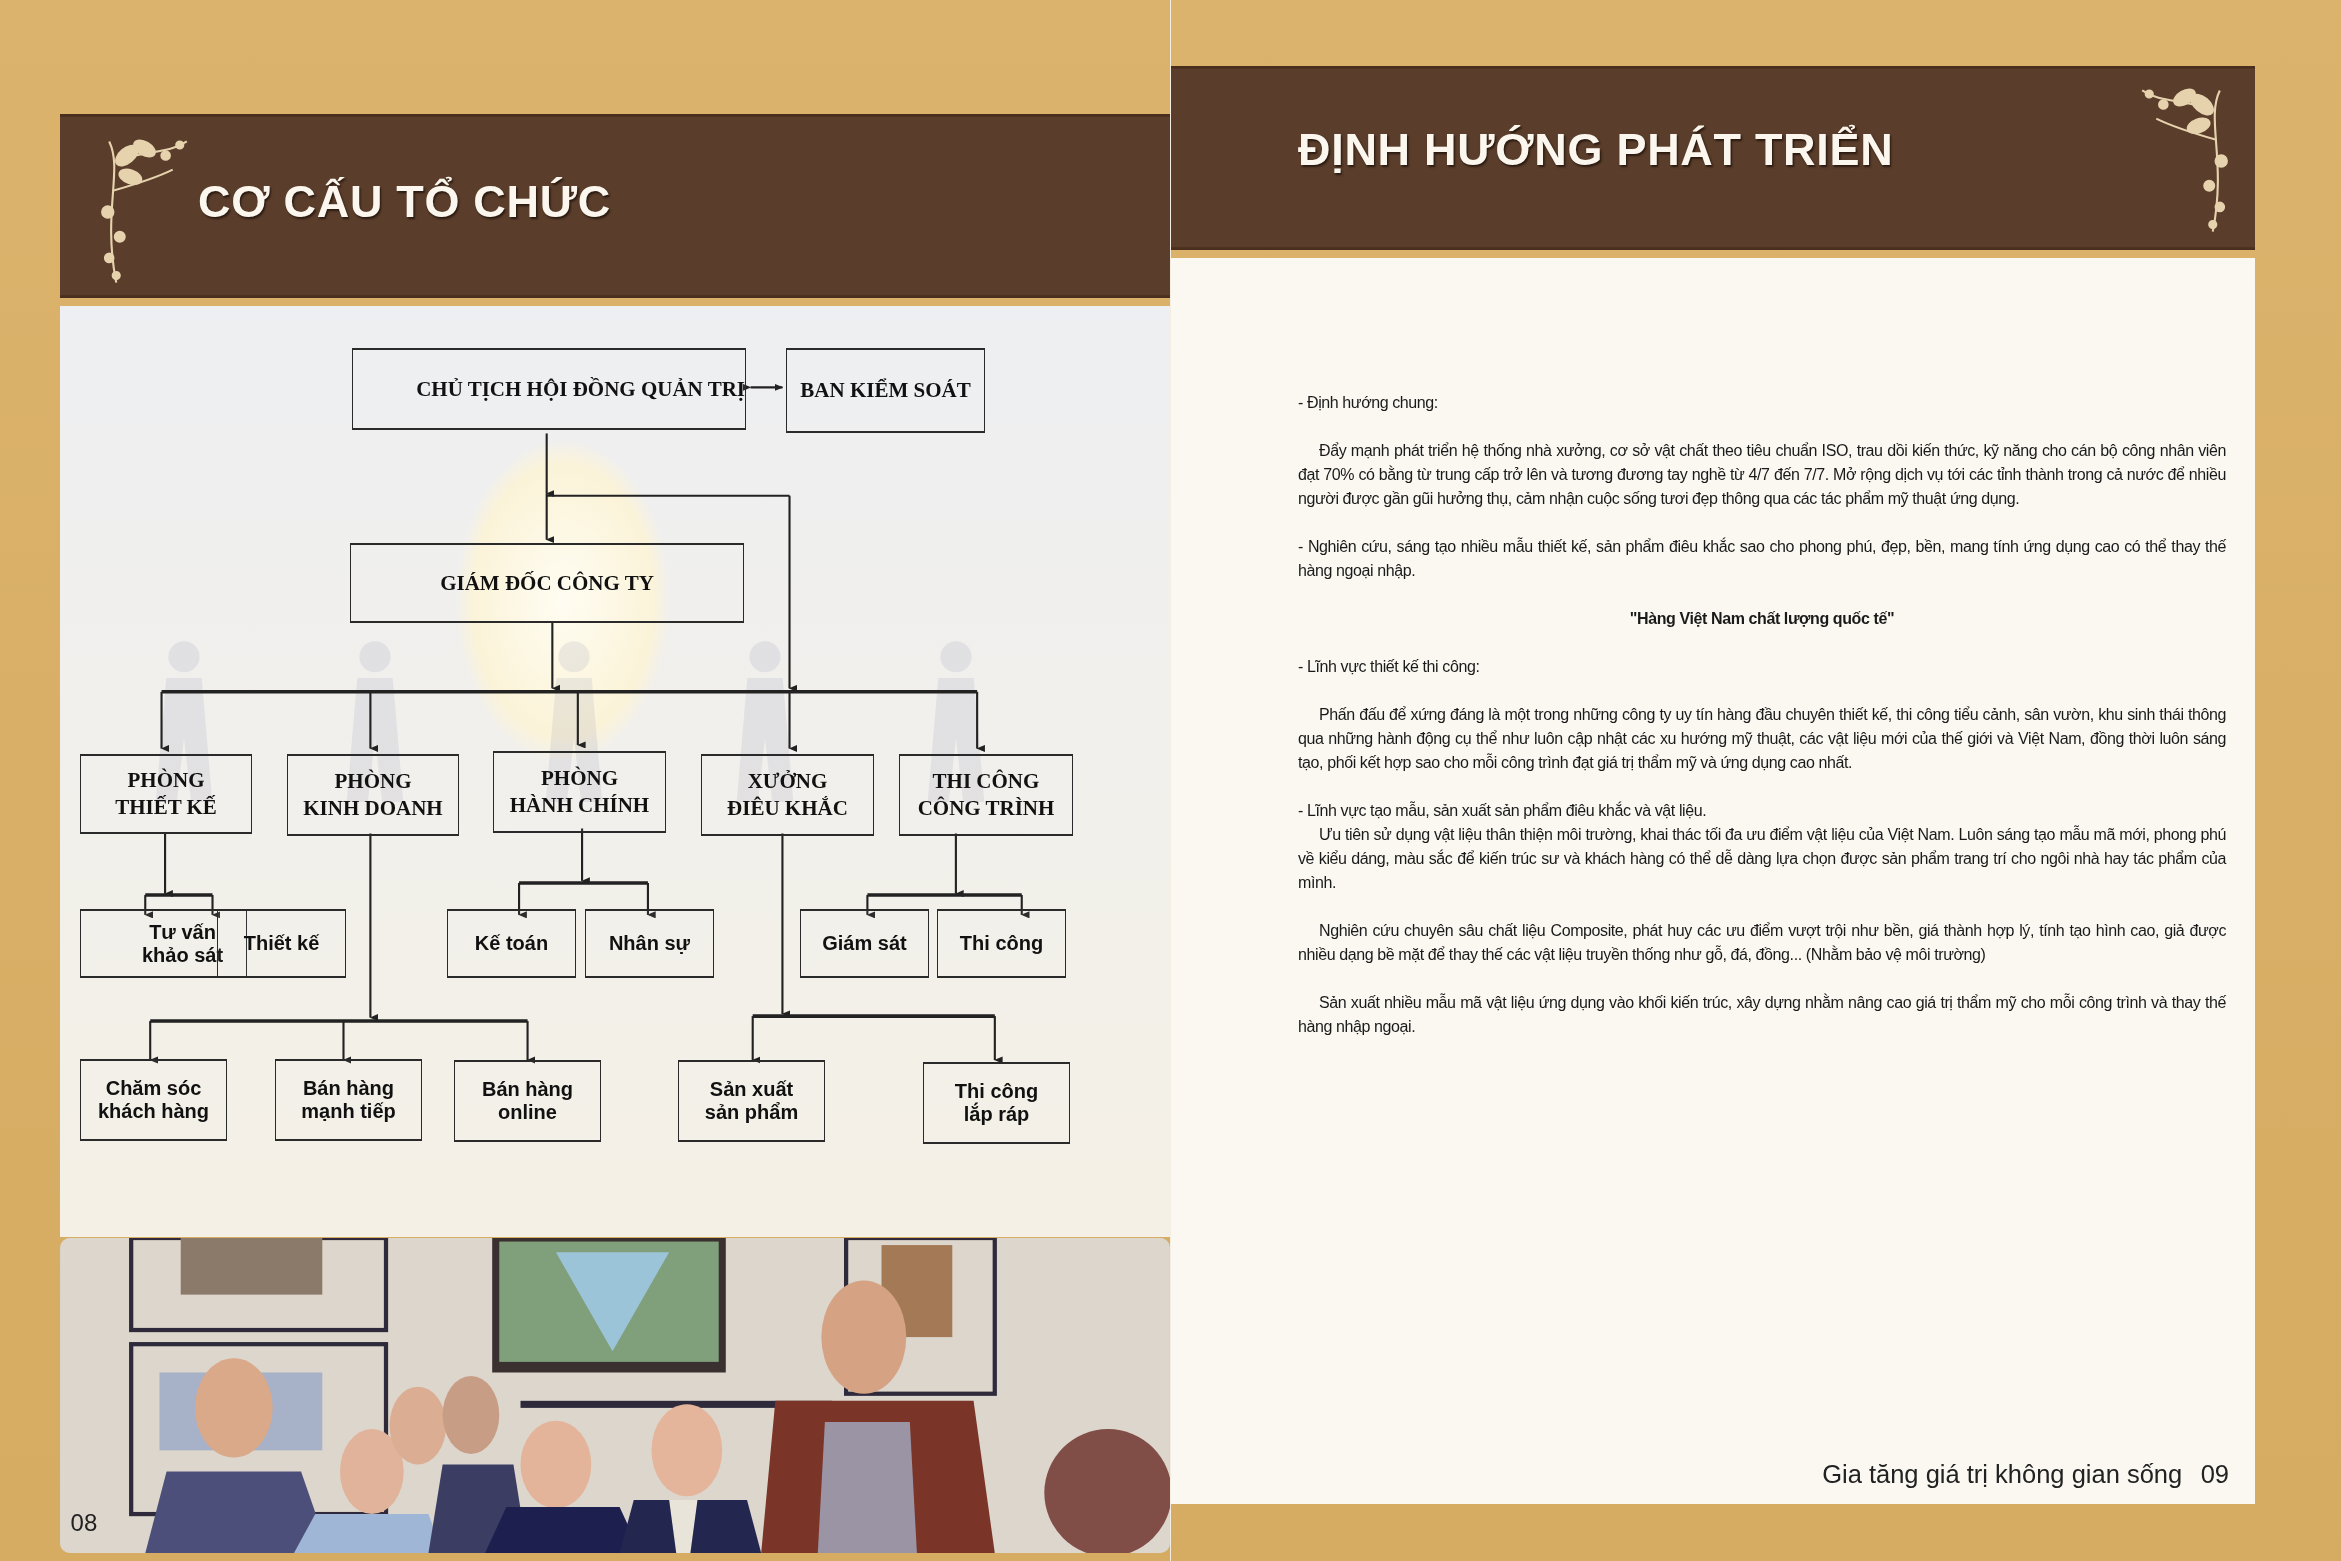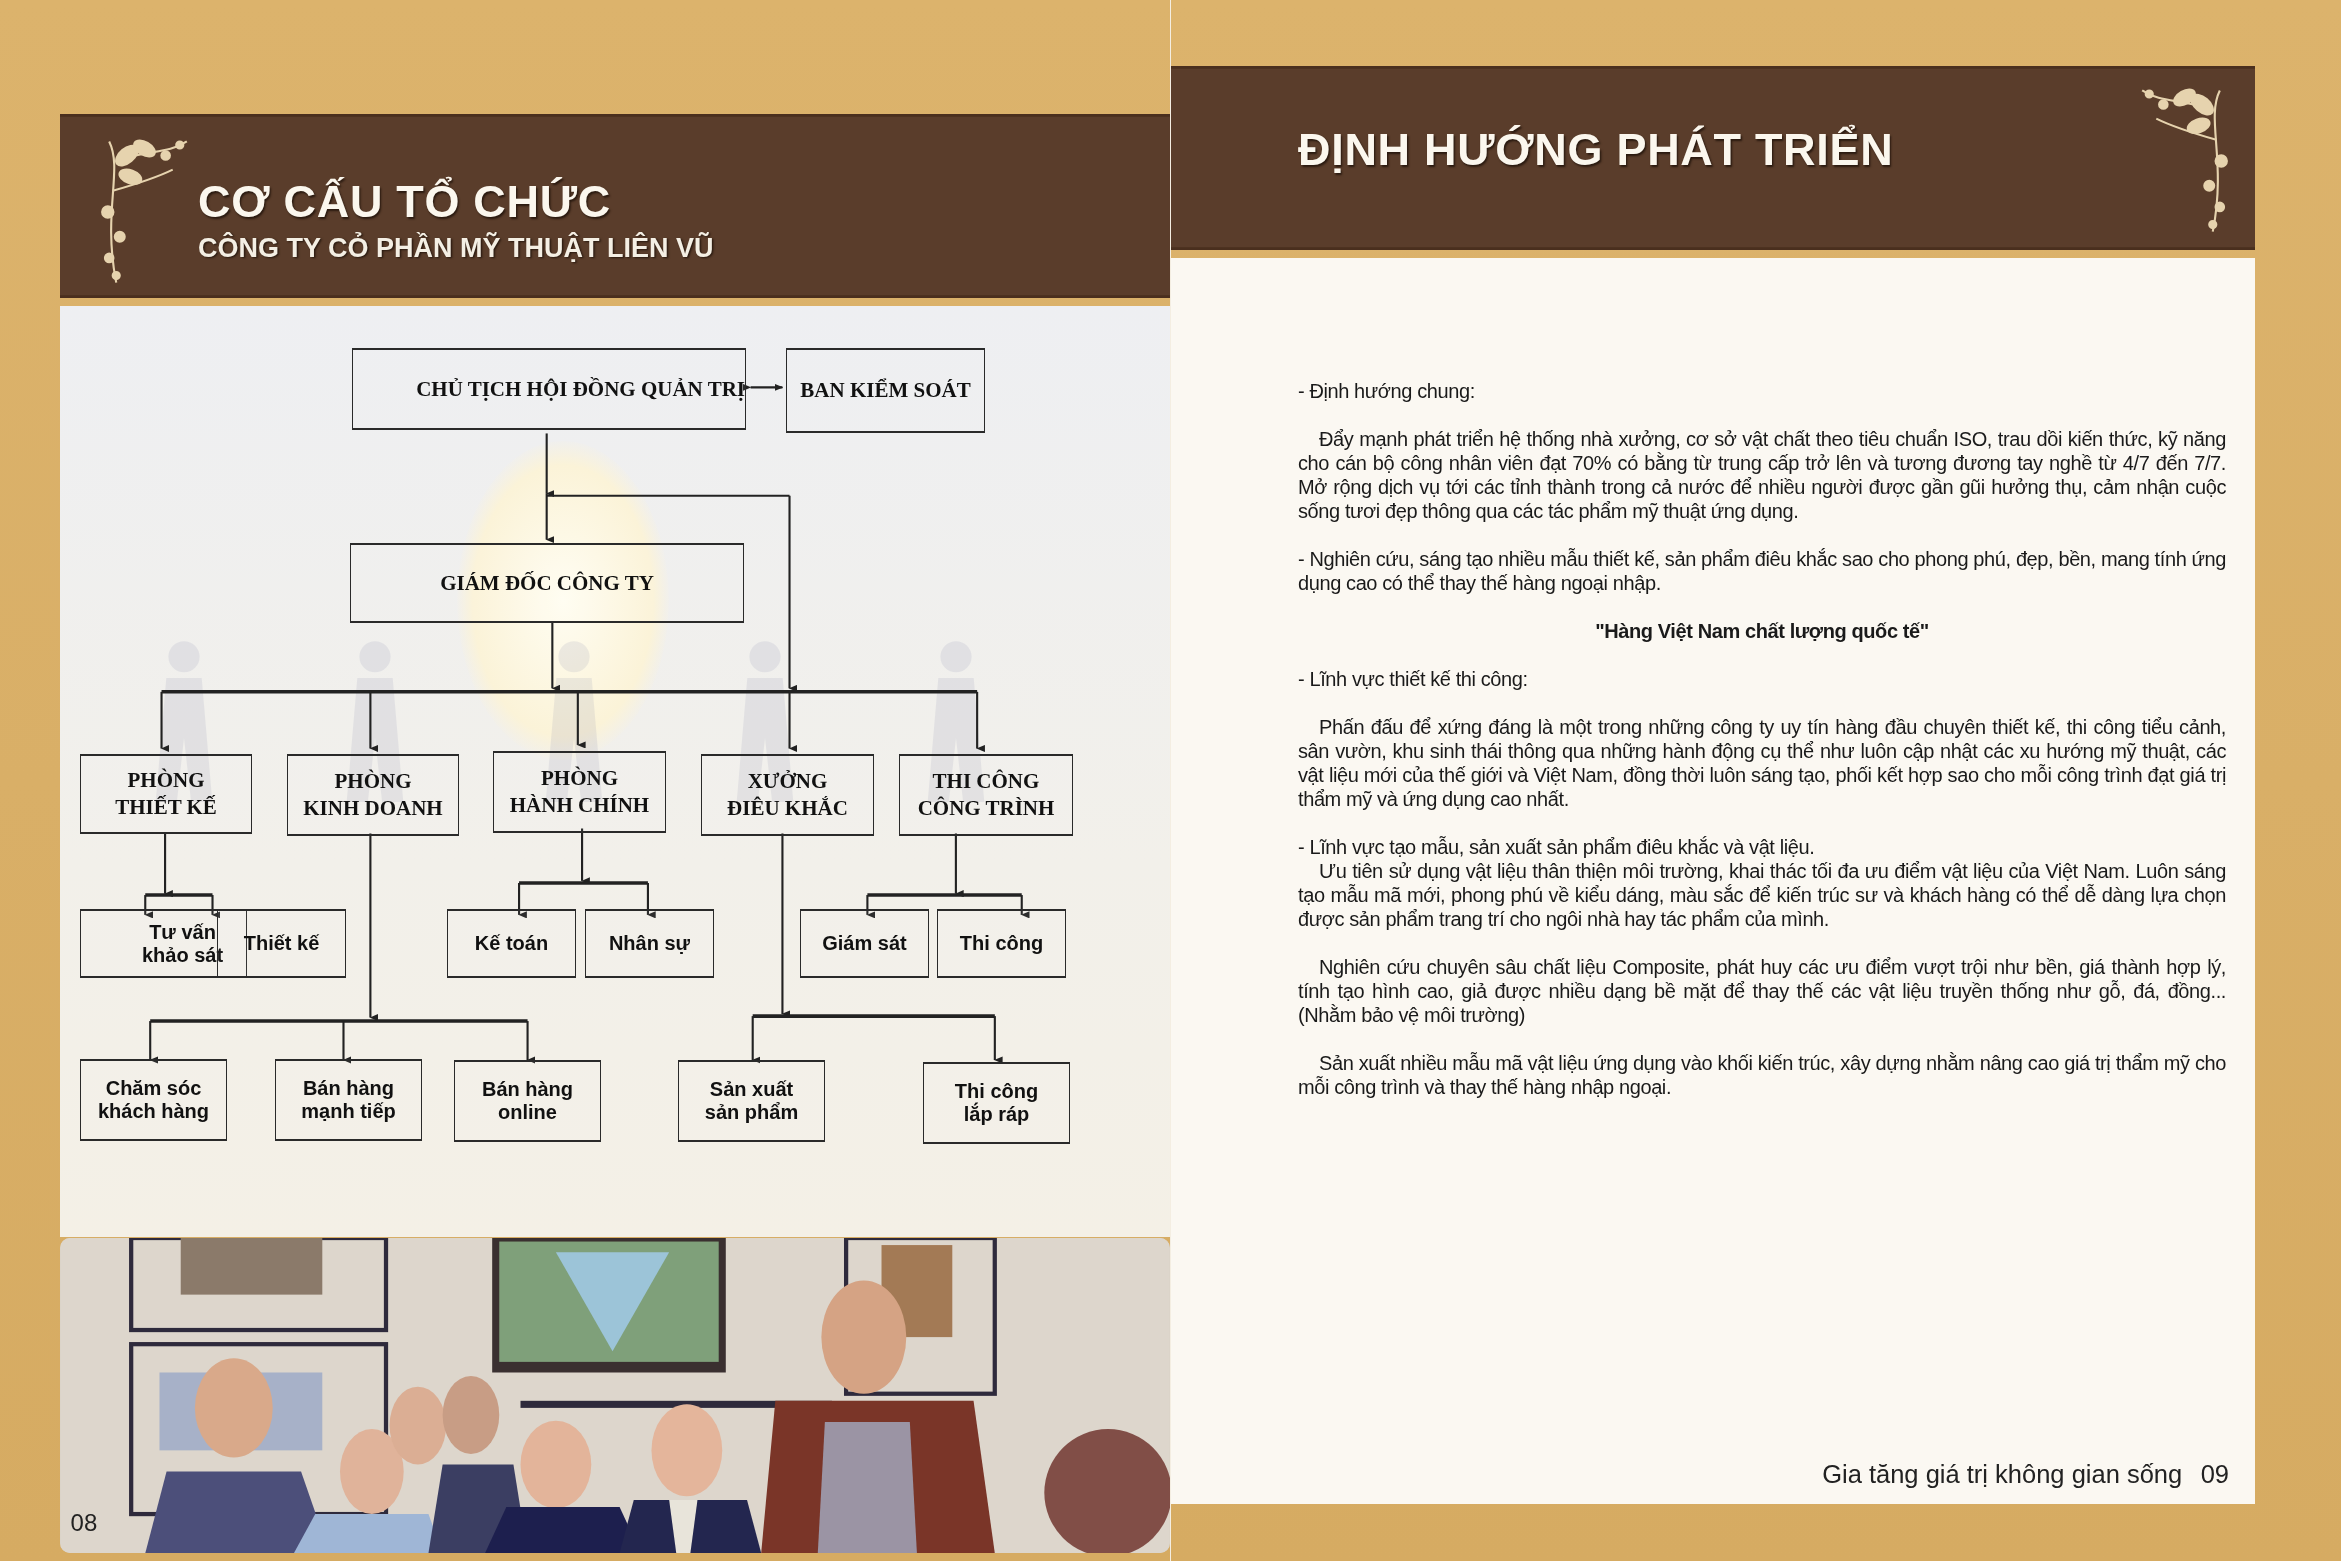--- a/index.html
+++ b/index.html
@@ -23,21 +23,21 @@
   .sun{position:absolute;left:397px;top:135px;width:212px;height:319px;border-radius:50%;background:radial-gradient(ellipse at center,#fffdf2 0%,#fbf3d8 60%,rgba(250,240,210,0) 72%);}
   .silhouette{position:absolute;top:333px;width:64px;height:163px;opacity:.13;}
   .org{position:absolute;inset:0;}
   .box{position:absolute;border:1.4px solid #2a2a2a;border-top-width:2.8px;border-bottom-width:2.8px;background:rgba(255,255,255,0.05);display:flex;align-items:center;justify-content:center;text-align:center;color:#111;}
   .box.serif{font-family:"Liberation Serif",serif;font-weight:bold;font-size:21px;line-height:27px;}
   .box.sans{font-family:"Liberation Sans",sans-serif;font-weight:bold;font-size:20px;line-height:23px;}
   .connectors{position:absolute;left:0;top:0;}
   .photo{position:absolute;left:60px;top:1190px;width:1110px;height:315px;overflow:hidden;background:#d8d1c6;border-radius:10px;}
   .page-num-left{position:absolute;left:71px;top:1460px;font-size:24px;color:#222;}
   .panel-right{position:absolute;left:0;top:258px;width:1084px;height:1246px;background:#fbf8f2;}
-  .body-text{position:absolute;left:127px;top:121px;width:928px;font-size:20px;line-height:24px;color:#1a1a1a;letter-spacing:-0.4px;}
+  .body-text{position:absolute;left:127px;top:133px;width:928px;font-size:16px;line-height:24px;color:#1a1a1a;letter-spacing:-0.4px;}
   .body-text p{margin:0 0 24px 0;text-align:justify;}
   .body-text p.indent{text-indent:21px;}
   .body-text p.tight{margin-bottom:0;}
   .body-text p.center{text-align:center;font-weight:bold;}
   .footer-right{position:absolute;right:113px;top:1460px;font-size:25.5px;color:#222;}
 </style>
 </head>
 <body>
 
 <div class="spread">
@@ -54,21 +54,20 @@
           <ellipse cx="60" cy="70" rx="16" ry="9" transform="rotate(20 60 70)"></ellipse>
           <circle cx="110" cy="40" r="6"></circle>
           <circle cx="130" cy="25" r="5"></circle>
           <circle cx="28" cy="120" r="8"></circle>
           <circle cx="45" cy="155" r="7"></circle>
           <circle cx="30" cy="185" r="6"></circle>
           <circle cx="40" cy="210" r="5"></circle>
         </g>
       </svg>
       <div class="header-title">CƠ CẤU TỔ CHỨC</div>
-      <div class="header-sub">CÔNG TY CỎ PHẦN MỸ THUẬT LIÊN VŨ</div>
     </div>
 
     <div class="panel-left">
       <div class="sun"></div>
 
       <svg class="silhouette" style="left:92px" viewBox="0 0 90 230">
           <circle cx="45" cy="25" r="22" fill="#7b7fa6"></circle>
           <path d="M20 55 L70 55 L85 230 L55 230 L45 140 L35 230 L5 230 Z" fill="#7b7fa6"></path>
         </svg>
       <svg class="silhouette" style="left:283px" viewBox="0 0 90 230">

